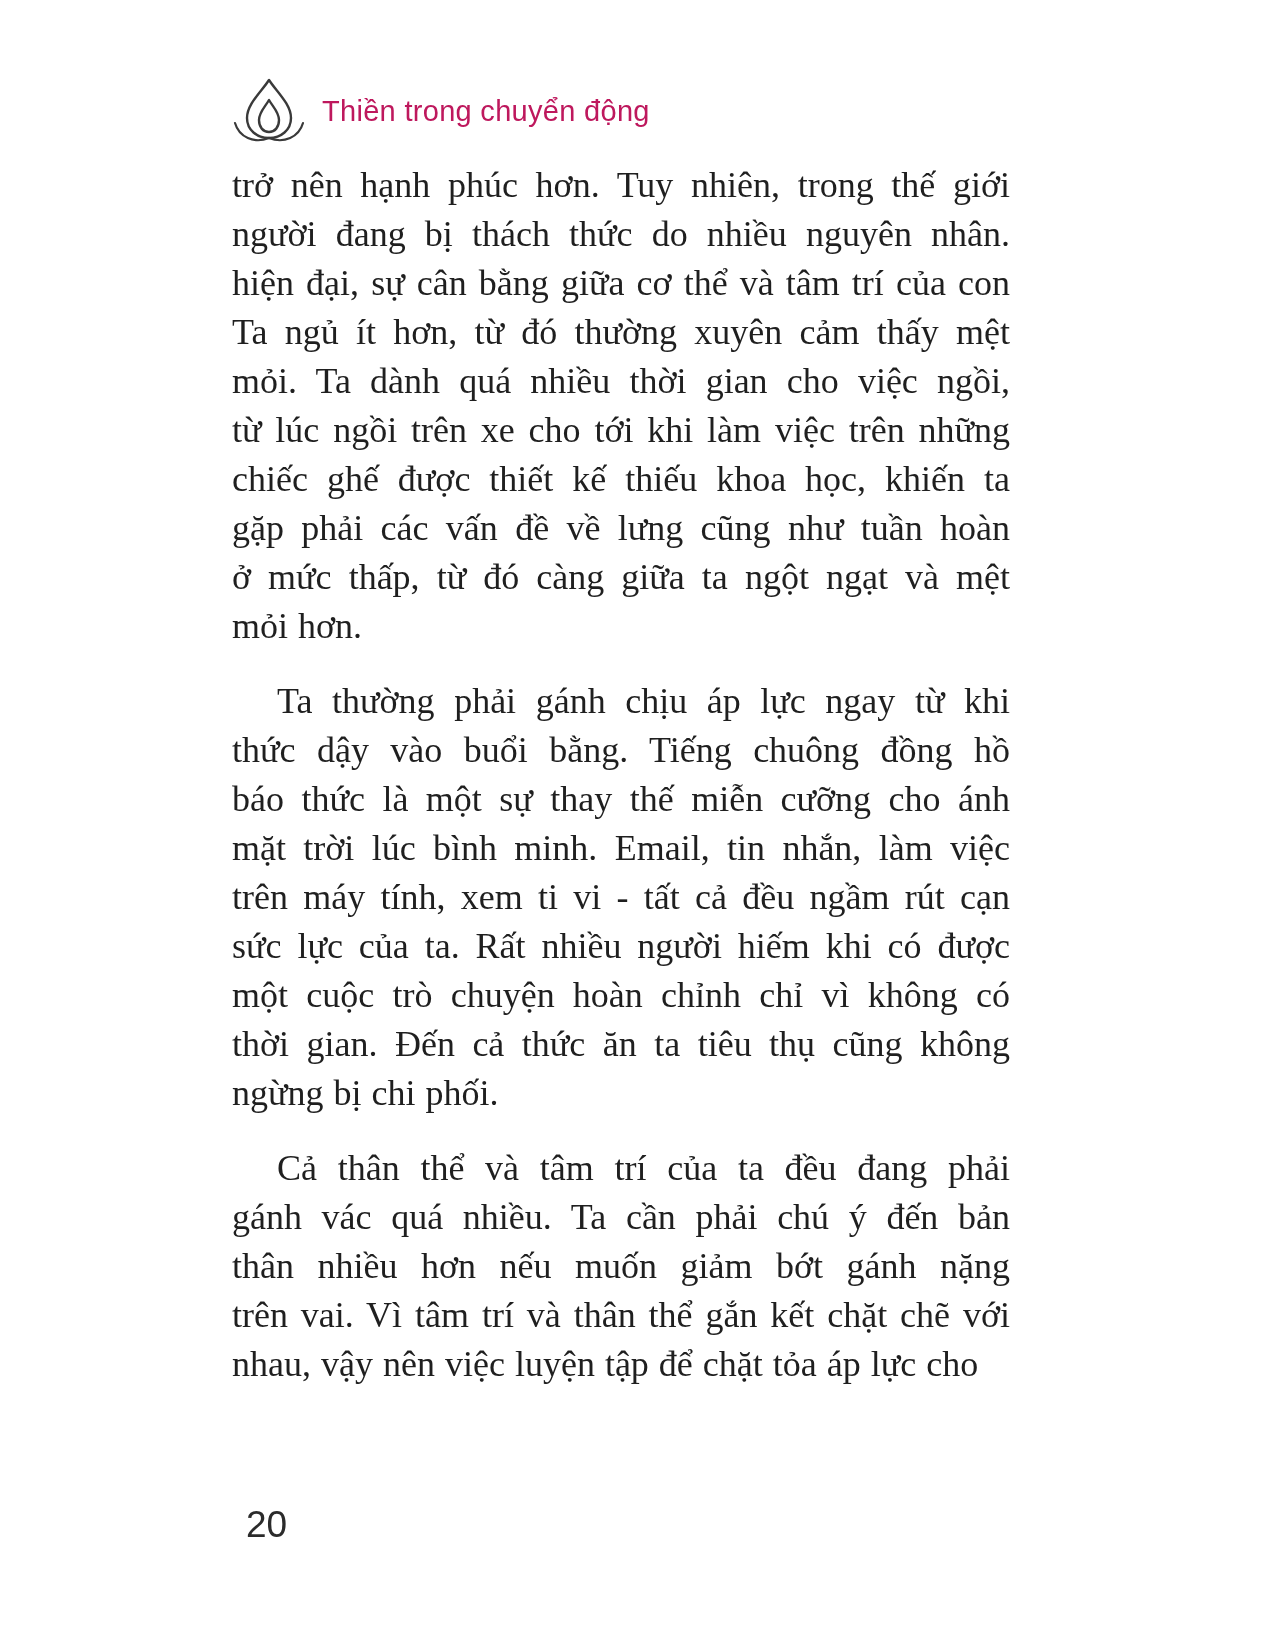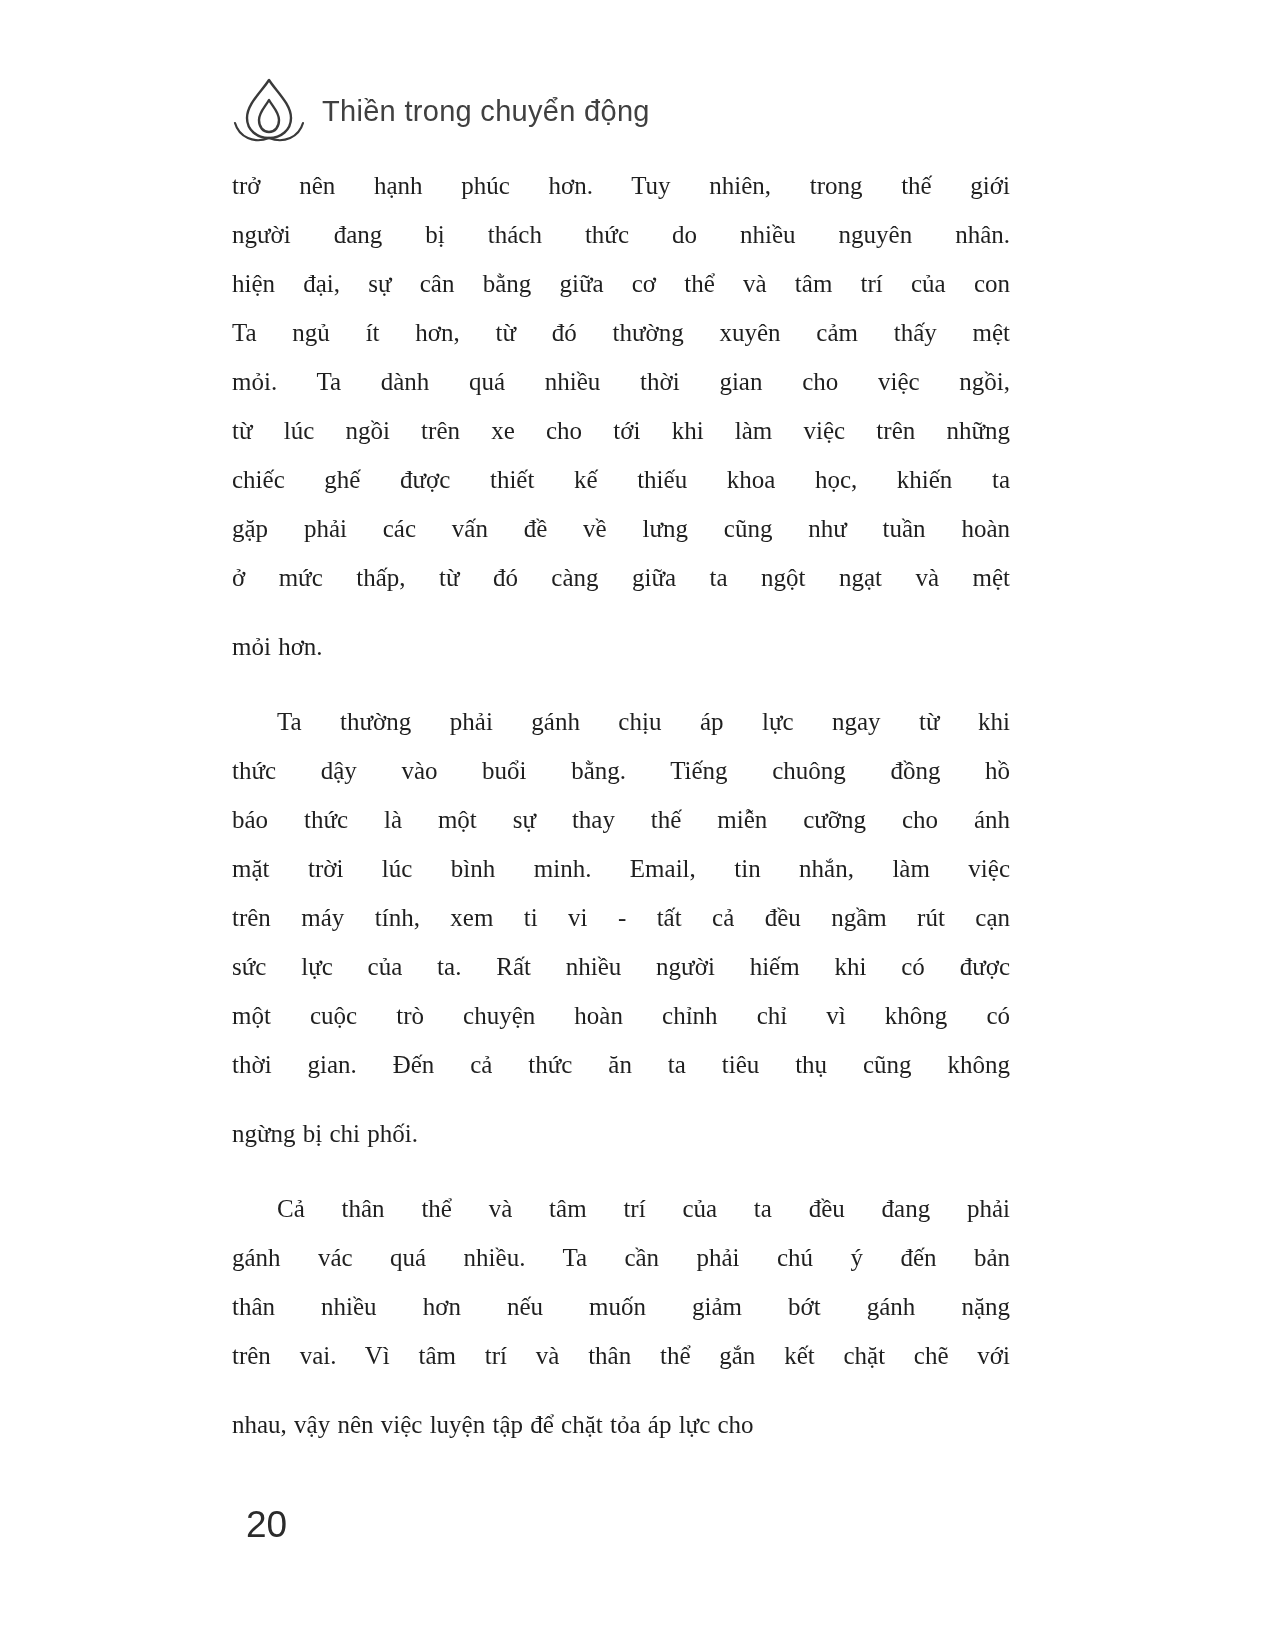--- a/index.html
+++ b/index.html
@@ -28,43 +28,42 @@
   .logo {
     width: 78px;
     height: 68px;
     flex: 0 0 auto;
   }
   .logo svg { display: block; width: 100%; height: 100%; }
   .book-title {
     font-family: "Liberation Sans", sans-serif;
     font-size: 29px;
     font-weight: 400;
-    color: #404040;
+    color: #be185d;
     letter-spacing: 0.3px;
     white-space: nowrap;
   }
   .body-text {
     position: absolute;
     left: 232px;
     top: 161px;
     width: 778px;
   }
   .paragraph { margin: 0; }
   .paragraph + .paragraph { margin-top: 26px; }
   .line {
-    font-size: 25px;
+    font-size: 36px;
     line-height: 49px;
     text-align: justify;
     text-align-last: justify;
     white-space: normal;
     word-spacing: 1px;
   }
   .line.last {
     text-align-last: left;
-    margin-top: 20px;
   }
   .paragraph.indented .line:first-child {
     padding-left: 45px;
   }
   .page-number {
     position: absolute;
     left: 246px;
     top: 1506px;
     font-family: "Liberation Sans", sans-serif;
     font-size: 37px;

